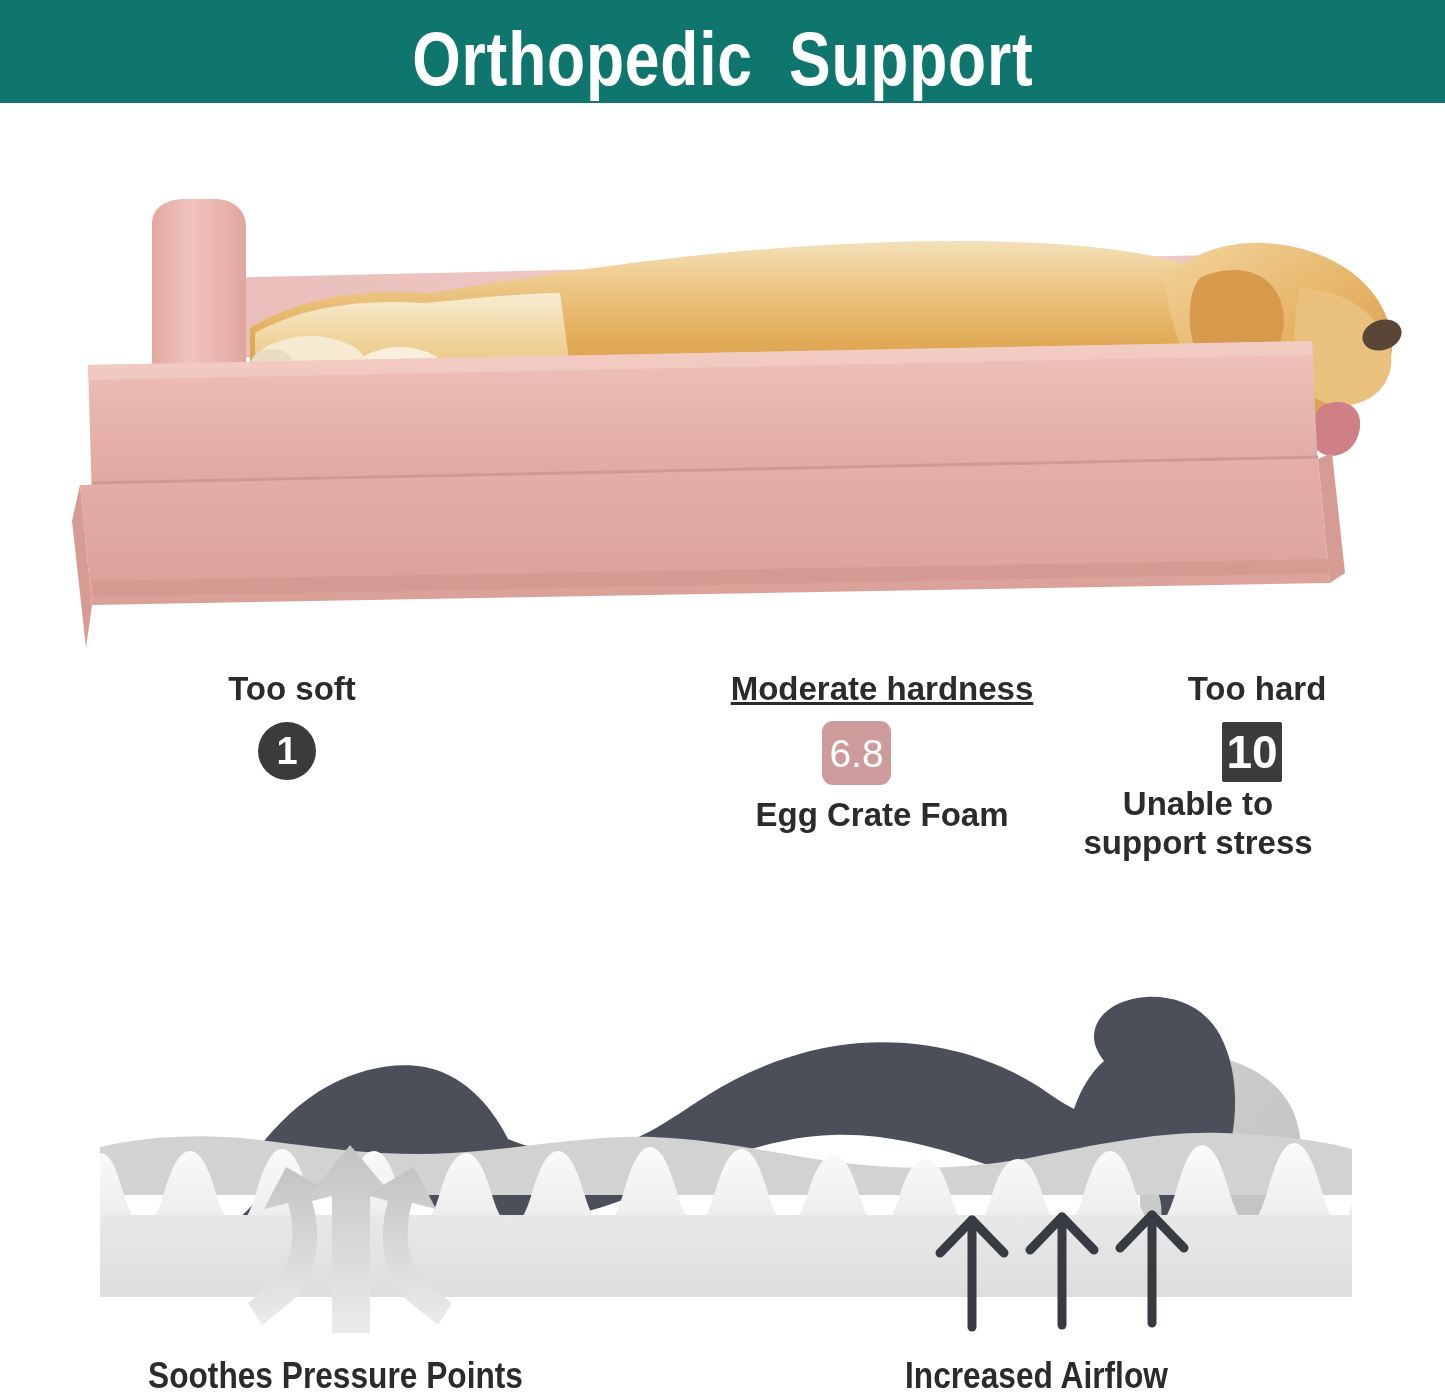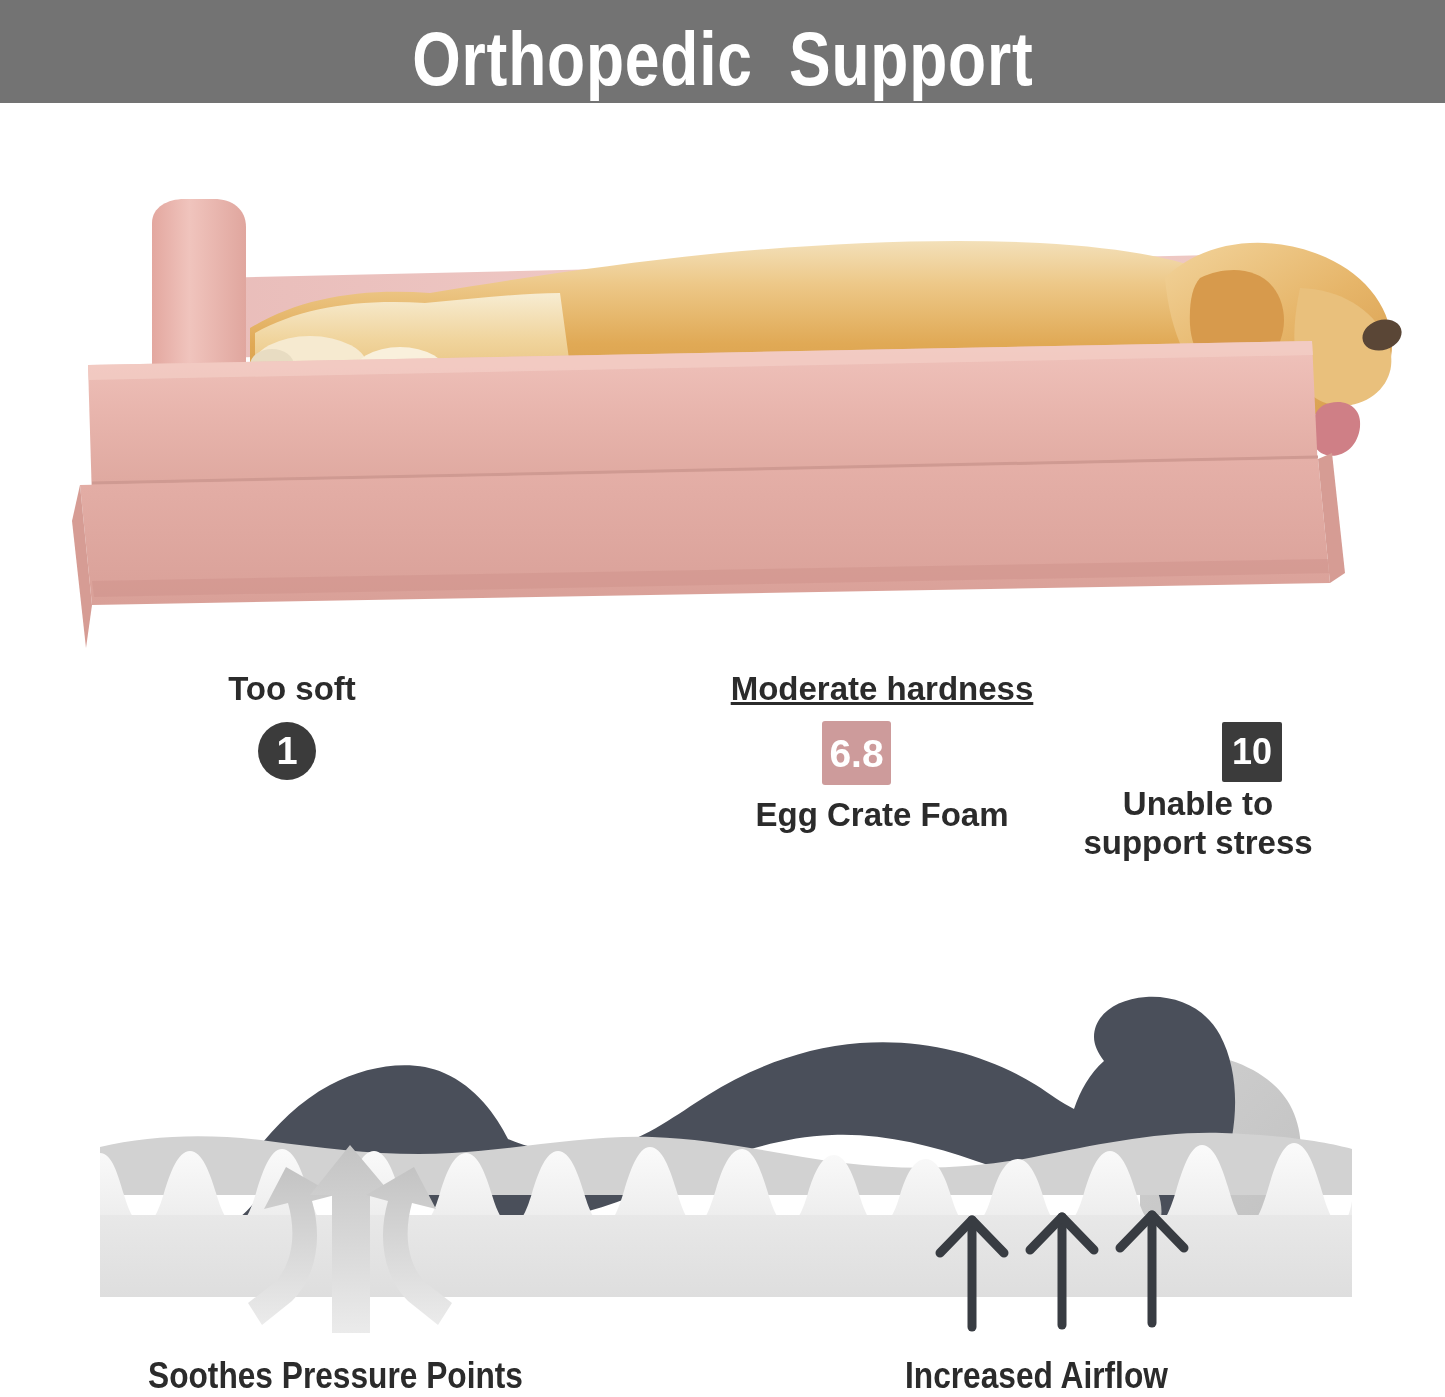--- a/index.html
+++ b/index.html
@@ -15,21 +15,21 @@
     font-family: "Liberation Sans", sans-serif;
     -webkit-font-smoothing: antialiased;
   }
 
   
   #header-banner {
     position: absolute;
     left: 0; top: 0;
     width: 1445px;
     height: 116px;
-    background: #737373;
+    background: #0f766e;
     display: flex;
     align-items: center;
     justify-content: center;
   }
   #header-title {
     color: #ffffff;
     font-family: "Liberation Sans Narrow", "Liberation Sans", sans-serif;
     font-size: 76px;
     font-weight: bold;
     letter-spacing: 1px;
@@ -88,40 +88,40 @@
     color: #ffffff;
     font-family: "Liberation Sans", sans-serif;
     font-weight: bold;
     font-size: 38px;
     line-height: 1;
   }
   #marker-68 {
     position: absolute;
     left: 790px; top: 73px;
     width: 69px; height: 64px;
-    border-radius: 3px;
+    border-radius: 11px;
     background: #cd9b9b;
     display: flex; align-items: center; justify-content: center;
     color: #ffffff;
     font-family: "Liberation Sans", sans-serif;
-    font-weight: bold;
+    font-weight: normal;
     font-size: 39px;
     line-height: 1;
   }
   #marker-10 {
     position: absolute;
     left: 1190px; top: 74px;
     width: 60px; height: 60px;
     border-radius: 2px;
     background: #3b3b3b;
     display: flex; align-items: center; justify-content: center;
     color: #ffffff;
     font-family: "Liberation Sans", sans-serif;
     font-weight: bold;
-    font-size: 36px;
+    font-size: 46px;
     line-height: 1;
   }
 
   
   #foam-diagram {
     position: absolute;
     left: 0; top: 895px;
     width: 1445px;
     height: 455px;
   }
@@ -262,20 +262,21 @@
 
 <div id="hardness-scale">
 
   <div class="scale-top-label" id="label-toosoft-top">Too soft</div>
   <div id="marker-1">1</div>
 
   <div class="scale-top-label" id="label-moderate-top">Moderate hardness</div>
   <div class="scale-bottom-label" id="label-moderate-bottom">Egg Crate Foam</div>
   <div id="marker-68">6.8</div>
 
+  <div class="scale-top-label" id="label-toohard-top">Too hard</div>
   <div class="scale-bottom-label multi" id="label-toohard-bottom">
     <span>Unable to</span><br>
     <span>support stress</span>
   </div>
   <div id="marker-10">10</div>
 </div>
 
 <div id="foam-diagram">
   <svg width="1445" height="455" viewBox="0 0 1445 455" xmlns="http://www.w3.org/2000/svg">
     <defs>

